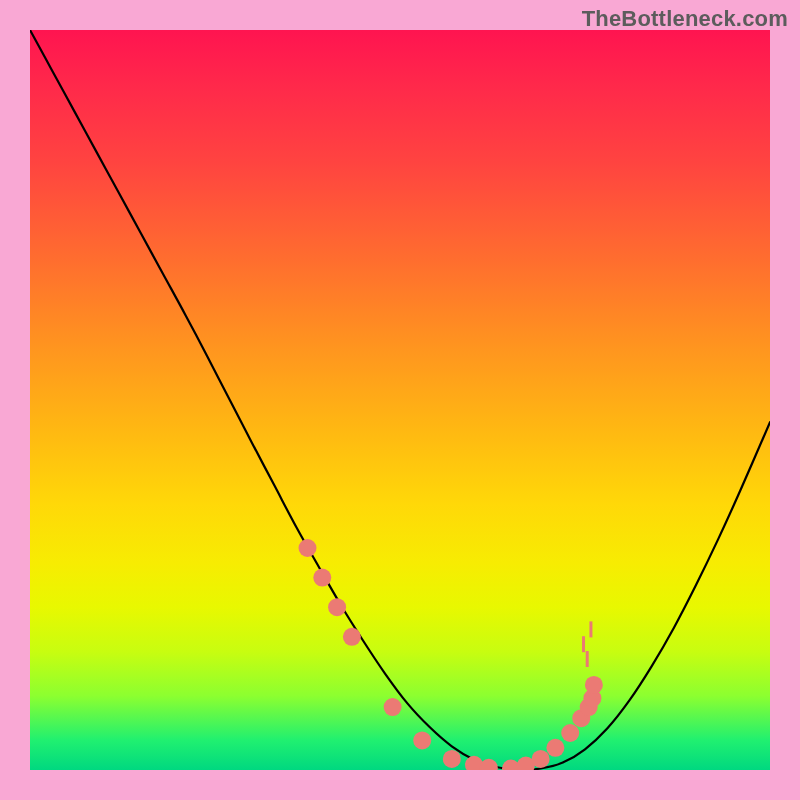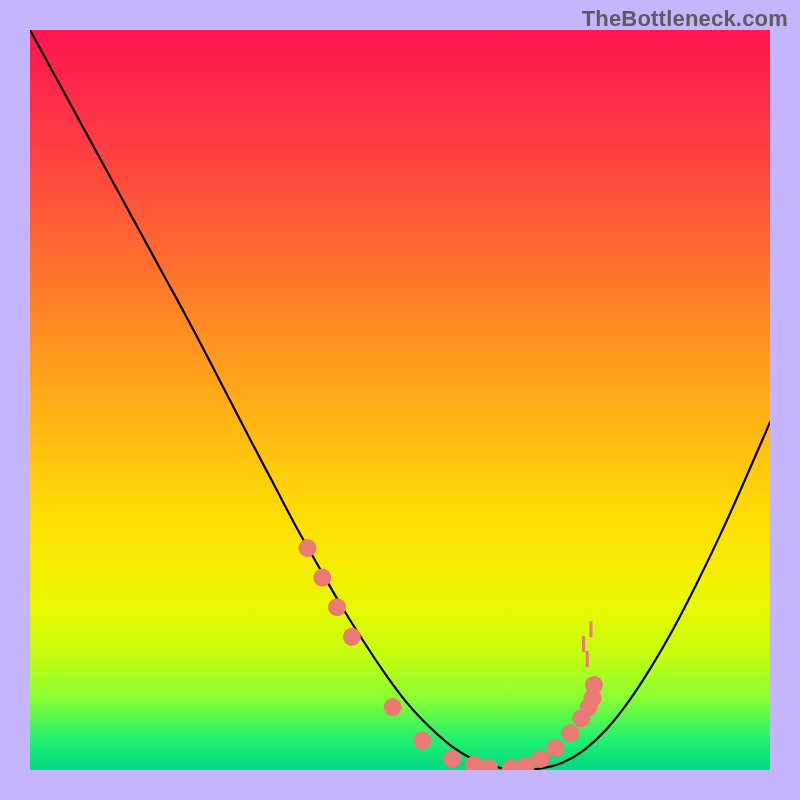--- a/index.html
+++ b/index.html
@@ -1,21 +1,21 @@
 <!DOCTYPE html>
 <html><head>
 <meta charset="utf-8">
 <style>
   * { margin: 0; padding: 0; box-sizing: border-box; }
   html, body { width: 800px; height: 800px; background: #000; overflow: hidden; }
   .frame {
     position: relative;
     width: 800px;
     height: 800px;
-    background: #c4b5fd;
+    background: #f9a8d4;
     padding-left: 30px;
   }
   .watermark {
     position: absolute;
     top: 6px;
     right: 12px;
     font-family: Arial, Helvetica, sans-serif;
     font-size: 22px;
     font-weight: bold;
     color: #5c5c5c;

